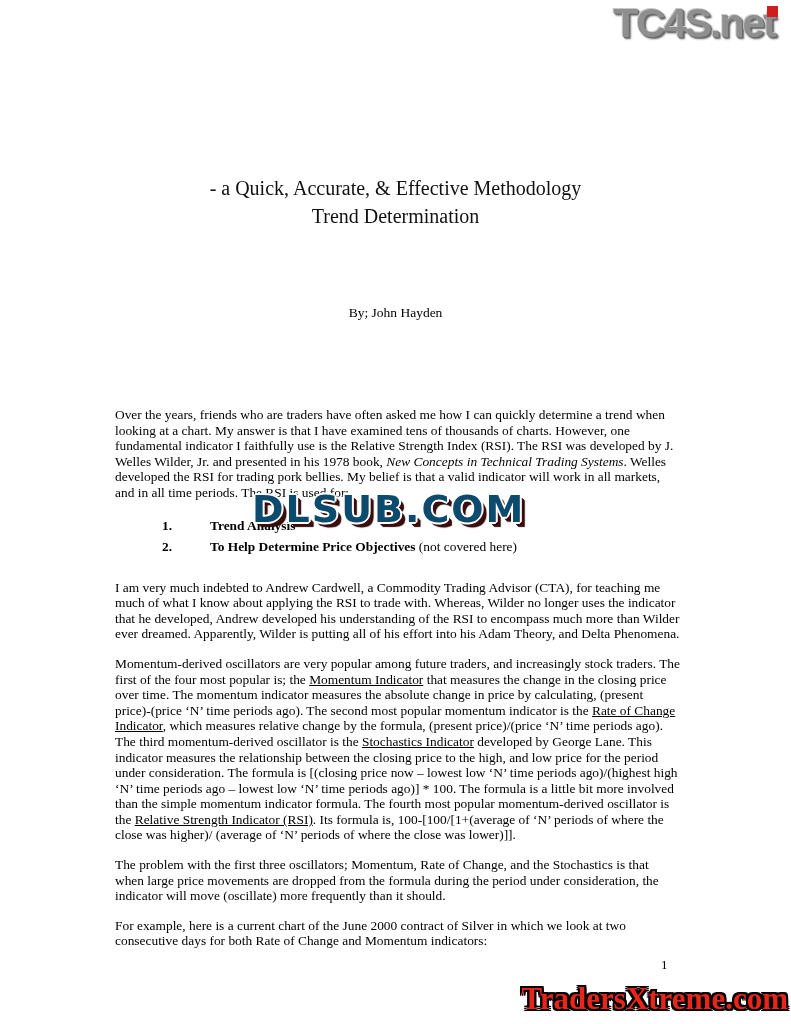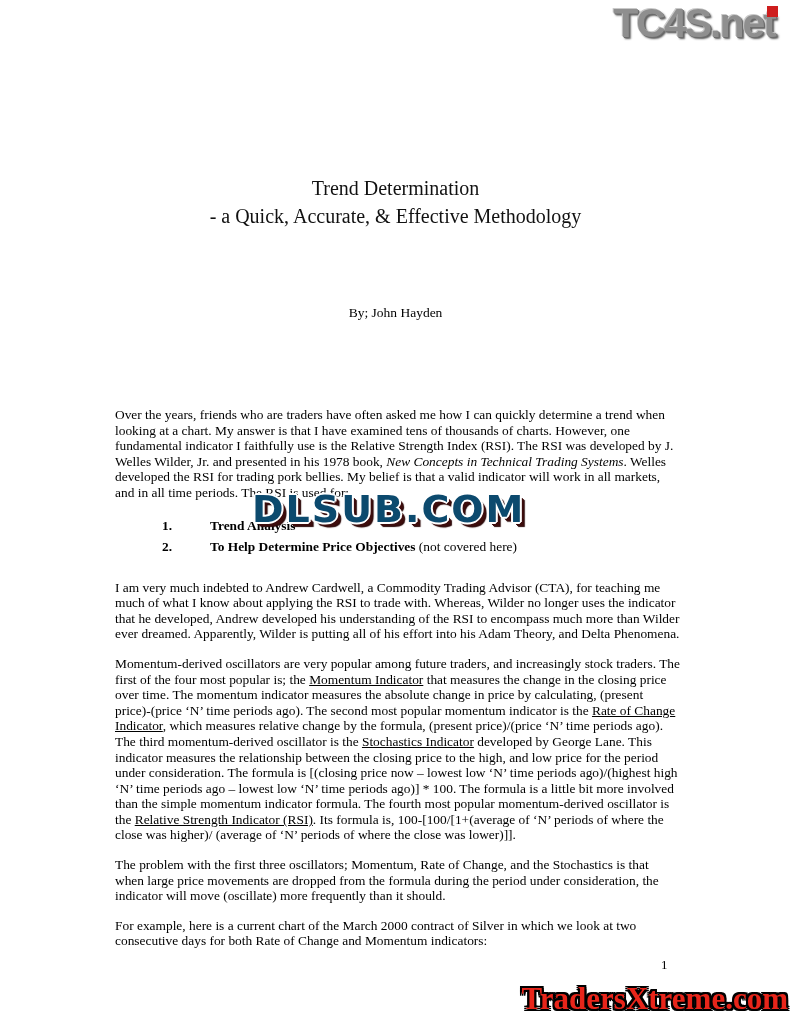--- a/index.html
+++ b/index.html
@@ -55,22 +55,22 @@
 </style>
 </head>
 <body>
 
 <div class="page">
 
   <div class="header-logo">TC4S.net</div>
   <div class="red-square"></div>
 
   <div class="title">
+    <div>- a Quick, Accurate, &amp; Effective Methodology</div>
     <div>Trend Determination</div>
-    <div>- a Quick, Accurate, &amp; Effective Methodology</div>
   </div>
 
   <div class="byline">By; John Hayden</div>
 
   <div class="body-col">
 
     <p class="para"><span>Over the years, friends who are traders have often asked me how I can quickly determine a trend when looking at a chart. My answer is that I have examined tens of thousands of charts. However, one fundamental indicator I faithfully use is the Relative Strength Index (RSI). The RSI was developed by J. Welles Wilder, Jr. and presented in his 1978 book, </span><span class="i">New Concepts in Technical Trading Systems</span><span>. Welles developed the RSI for trading pork bellies. My belief is that a valid indicator will work in all markets, and in all time periods.  The RSI is used for:</span></p>
 
     <div class="list">
       <div class="list-row">
@@ -82,21 +82,21 @@
         <span class="list-text"><span class="b">To Help Determine Price Objectives</span><span> (not covered here)</span></span>
       </div>
     </div>
 
     <p class="para"><span>I am very much indebted to Andrew Cardwell, a Commodity Trading Advisor (CTA), for teaching me much of what I know about applying the RSI to trade with. Whereas, Wilder no longer uses the indicator that he developed, Andrew developed his understanding of the RSI to encompass much more than Wilder ever dreamed. Apparently, Wilder is putting all of his effort into his Adam Theory, and Delta Phenomena.</span></p>
 
     <p class="para"><span>Momentum-derived oscillators are very popular among future traders, and increasingly stock traders. The first of the four most popular is; the </span><span class="u">Momentum Indicator</span><span> that measures the change in the closing price over time. The momentum indicator measures the absolute change in price by calculating,  (present price)-(price ‘N’ time periods ago). The second most popular momentum indicator is the </span><span class="u">Rate of Change Indicator</span><span>, which measures relative change by the formula, (present price)/(price ‘N’ time periods ago). The third momentum-derived oscillator is the </span><span class="u">Stochastics Indicator</span><span> developed by George Lane. This indicator measures the relationship between the closing price to the high, and low price for the period under consideration. The formula is [(closing price now – lowest low ‘N’ time periods ago)/(highest high ‘N’ time periods ago – lowest low ‘N’ time periods ago)] * 100. The formula is a little bit more involved than the simple momentum indicator formula. The fourth most popular momentum-derived oscillator is the </span><span class="u">Relative Strength Indicator (RSI)</span><span>. Its formula is, 100-[100/[1+(average of ‘N’ periods of where the close was higher)/ (average of ‘N’ periods of where the close was lower)]].</span></p>
 
     <p class="para"><span>The problem with the first three oscillators; Momentum, Rate of Change, and the Stochastics is that when large price movements are dropped from the formula during the period under consideration, the indicator will move (oscillate) more frequently than it should.</span></p>
 
-    <p class="para"><span>For example, here is a current chart of the March 2000 contract of Silver in which we look at two consecutive days for both Rate of Change and Momentum indicators:</span></p>
+    <p class="para"><span>For example, here is a current chart of the June 2000 contract of Silver in which we look at two consecutive days for both Rate of Change and Momentum indicators:</span></p>
 
   </div>
 
   <div class="watermark">DLSUB.COM</div>
 
   <div class="page-number">1</div>
 
   <div class="footer-logo">TradersXtreme.com</div>
 
 </div>

